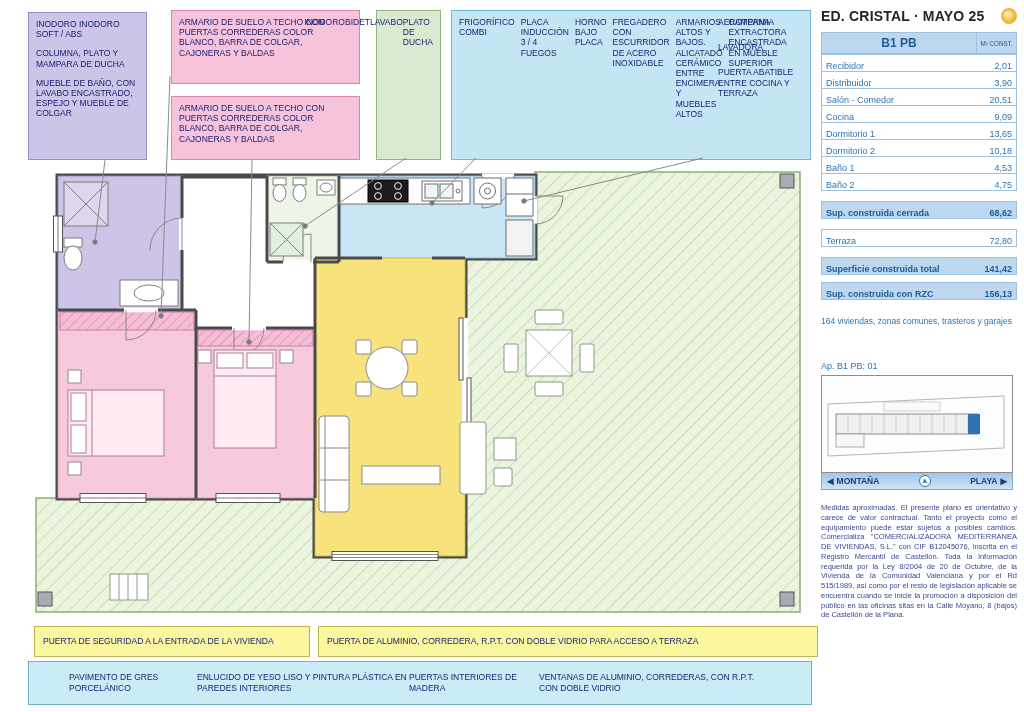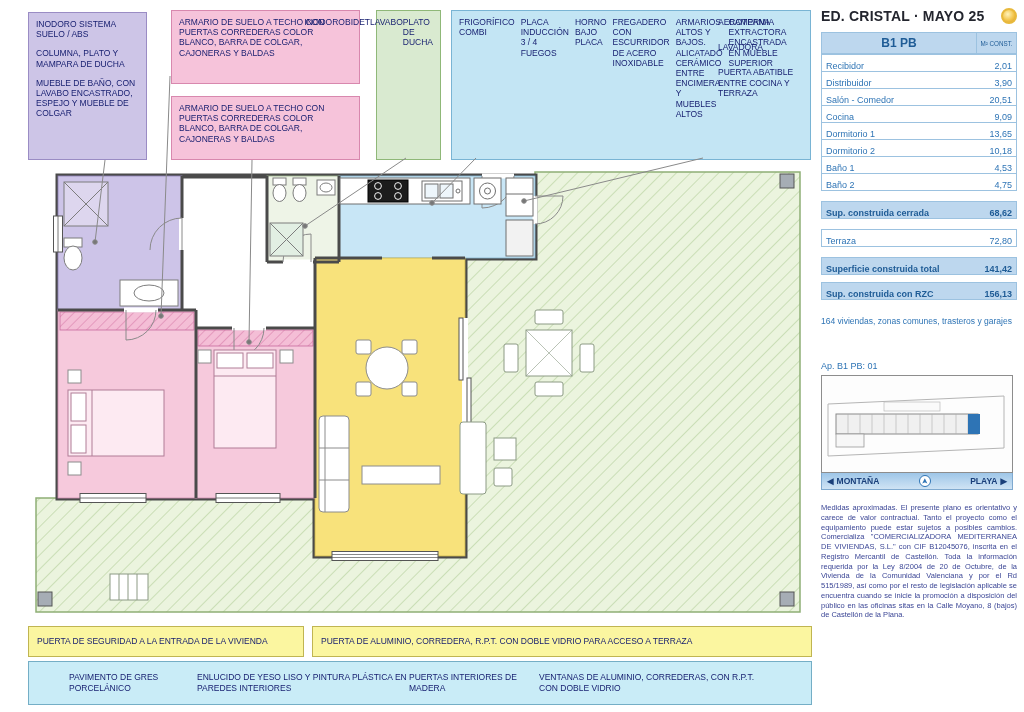--- a/index.html
+++ b/index.html
@@ -16,21 +16,21 @@
   .ann .para{margin-bottom:9px}
   .ann .para:last-child{margin-bottom:12px}
   .col-left{width:245px;display:flex;flex-direction:row;gap:6px}
   .col-right{flex:1;display:flex;flex-direction:column;gap:15px}
 
   
   .plan{position:absolute;left:30px;top:168px;width:782px;height:452px}
   .overlay{position:absolute;inset:0;pointer-events:none;z-index:5}
 
   
-  .ybar{position:absolute;left:28px;top:626px;width:784px;height:31px;display:flex;gap:8px}
+  .ybar{position:absolute;left:34px;top:626px;width:784px;height:31px;display:flex;gap:8px}
   .ycell{background:#fbf6a0;border:1px solid #c0b552;color:#141c6e;font-size:8.5px;line-height:1.25;
          padding:3px 8px;display:flex;align-items:center}
   .cbar{position:absolute;left:28px;top:661px;width:784px;height:44px;background:#c9ecf7;border:1px solid #74aec6;
         display:flex;align-items:center;justify-content:center;padding:3px 10px;color:#141c6e;font-size:8.5px;line-height:1.25}
   .ccell{display:flex;align-items:center}
 
   
   .sidebar{position:absolute;left:821px;top:8px;width:196px;height:700px;overflow:hidden}
   .sb-head{display:flex;align-items:center;justify-content:space-between;margin-bottom:8px}
   .sb-title{font-size:14px;font-weight:bold;color:#23252e;letter-spacing:.2px}
@@ -56,21 +56,21 @@
            align-items:center;justify-content:center;font-size:7px;color:#2e74b5}
   .ncircle span{display:inline-block;transform:rotate(-90deg)}
   .legal{margin-top:13px;font-size:7.5px;line-height:1.3;color:#3c4796;text-align:justify}
 </style>
 </head>
 <body>
 
 <div class="page">
 
   <div class="ann purple" style="left:28px;top:12px;width:119px;height:148px">
-    <div class="para">INODORO SISTEMA SUELO / ABS</div>
+    <div class="para">INODORO INODORO SOFT / ABS</div>
     <div class="para">COLUMNA, PLATO Y MAMPARA DE DUCHA</div>
     <div class="para">MUEBLE DE BAÑO, CON LAVABO ENCASTRADO, ESPEJO Y MUEBLE DE COLGAR</div>
   </div>
 
   <div class="ann pink" style="left:171px;top:10px;width:189px;height:74px">
     <div>ARMARIO DE SUELO A TECHO CON PUERTAS CORREDERAS COLOR BLANCO, BARRA DE COLGAR, CAJONERAS Y BALDAS</div>
   </div>
 
   <div class="ann pink" style="left:171px;top:96px;width:189px;height:64px">
     <div>ARMARIO DE SUELO A TECHO CON PUERTAS CORREDERAS COLOR BLANCO, BARRA DE COLGAR, CAJONERAS Y BALDAS</div>

